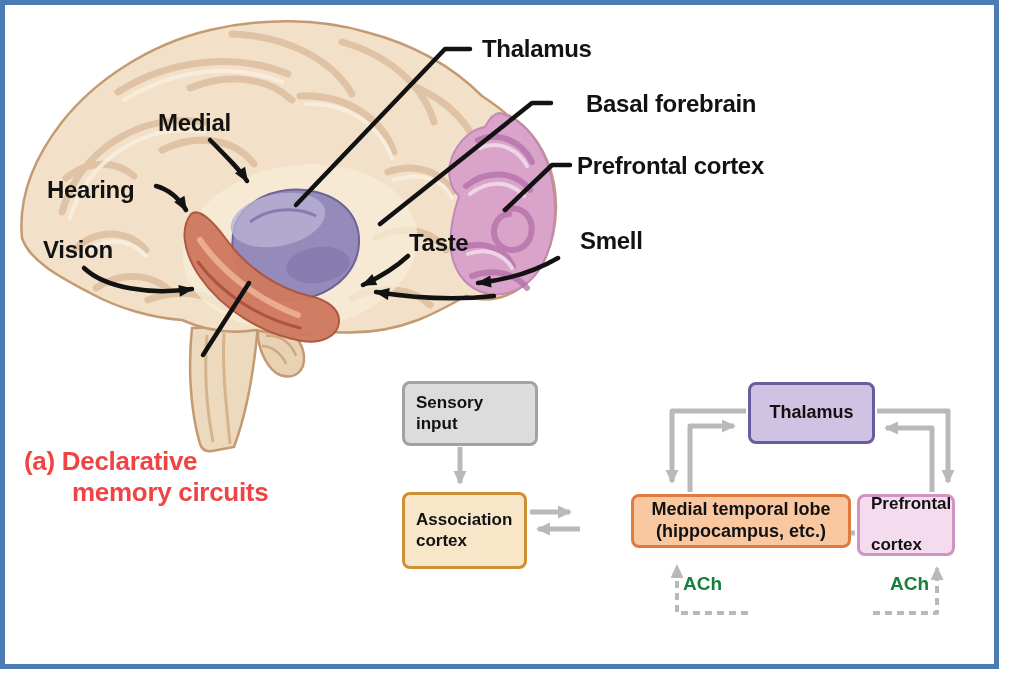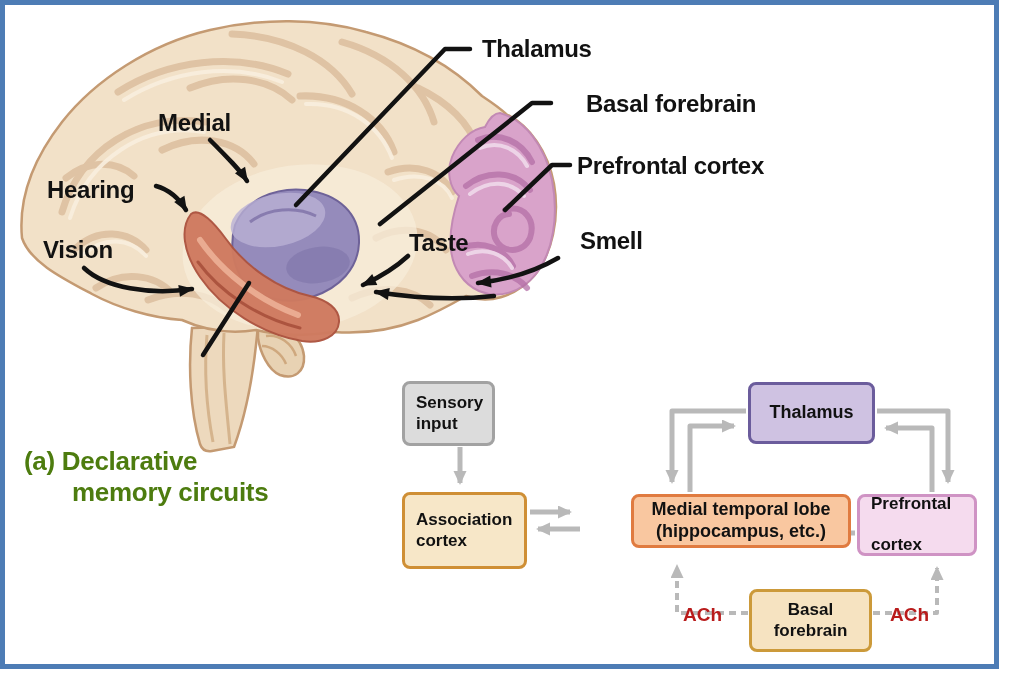--- a/index.html
+++ b/index.html
@@ -2,33 +2,33 @@
 <html><head>
 <meta charset="utf-8">
 <style>
   html,body{margin:0;padding:0;background:#ffffff;}
   #stage{position:relative;width:1009px;height:674px;background:#ffffff;overflow:hidden;
          font-family:"Liberation Sans",sans-serif;}
   #frame{position:absolute;left:0;top:0;width:999px;height:669px;border:5px solid #4d7cb5;
          box-sizing:border-box;pointer-events:none;}
   svg{position:absolute;left:0;top:0;}
   .blabel{position:absolute;font-weight:bold;font-size:24px;letter-spacing:-0.3px;color:#121212;white-space:nowrap;}
-  .caption{position:absolute;left:24px;top:446px;font-weight:bold;font-size:26px;letter-spacing:-0.3px;color:#4d7c0f;line-height:31px;}
+  .caption{position:absolute;left:24px;top:446px;font-weight:bold;font-size:26px;letter-spacing:-0.3px;color:#ef4444;line-height:31px;}
   .caption .l2{margin-left:48px;}
   .fbox{position:absolute;box-sizing:border-box;border-radius:8px;border:3px solid;
         font-weight:bold;font-size:17px;line-height:1.22;color:#111;display:flex;flex-direction:column;justify-content:center;}
   .fbox.left{align-items:flex-start;padding-left:11px;}
   .fbox.center{align-items:center;text-align:center;}
-  .b-sensory{left:402px;top:381px;width:93px;height:65px;background:#dcdcdc;border-color:#a2a2a2;border-radius:8px;}
+  .b-sensory{left:402px;top:381px;width:136px;height:65px;background:#dcdcdc;border-color:#a2a2a2;border-radius:8px;}
   .b-assoc{left:402px;top:492px;width:125px;height:77px;background:#f7e7c8;border-color:#cf8f35;}
   .b-mtl{left:583px;top:494px;width:220px;height:54px;background:#f9c7a0;border-color:#e07b40;font-size:18px;margin-left:48px;}
   .b-thal{left:748px;top:382px;width:127px;height:62px;background:#cfc2e2;border-color:#6b5c9c;font-size:18px;}
-  .b-pfc{left:857px;top:494px;width:120px;height:62px;background:#f5dbee;border-color:#cf93c4;gap:20px;}
+  .b-pfc{left:857px;top:494px;width:98px;height:62px;background:#f5dbee;border-color:#cf93c4;gap:20px;}
   .b-basal{left:749px;top:589px;width:123px;height:63px;background:#f6e3c1;border-color:#cc9a3a;}
-  .ach{position:absolute;font-weight:bold;font-size:19px;color:#b91c1c;margin-top:31px;}
+  .ach{position:absolute;font-weight:bold;font-size:19px;color:#15803d;}
   .ach-l{left:683px;top:573px;}
   .ach-r{left:890px;top:573px;}
 </style>
 </head>
 <body>
 
 <div id="stage">
 
   <svg width="1009" height="674" viewBox="0 0 1009 674">
     <defs>
@@ -177,22 +177,18 @@
     <span>Medial temporal lobe</span>
     <span>(hippocampus, etc.)</span>
   </div>
   <div class="fbox center b-thal">
     <span>Thalamus</span>
   </div>
   <div class="fbox left b-pfc">
     <span>Prefrontal</span>
     <span>cortex</span>
   </div>
-  <div class="fbox center b-basal">
-    <span>Basal</span>
-    <span>forebrain</span>
-  </div>
 
   <div class="ach ach-l">ACh</div>
   <div class="ach ach-r">ACh</div>
 
   <div id="frame"></div>
 </div>
 
 </body></html>

